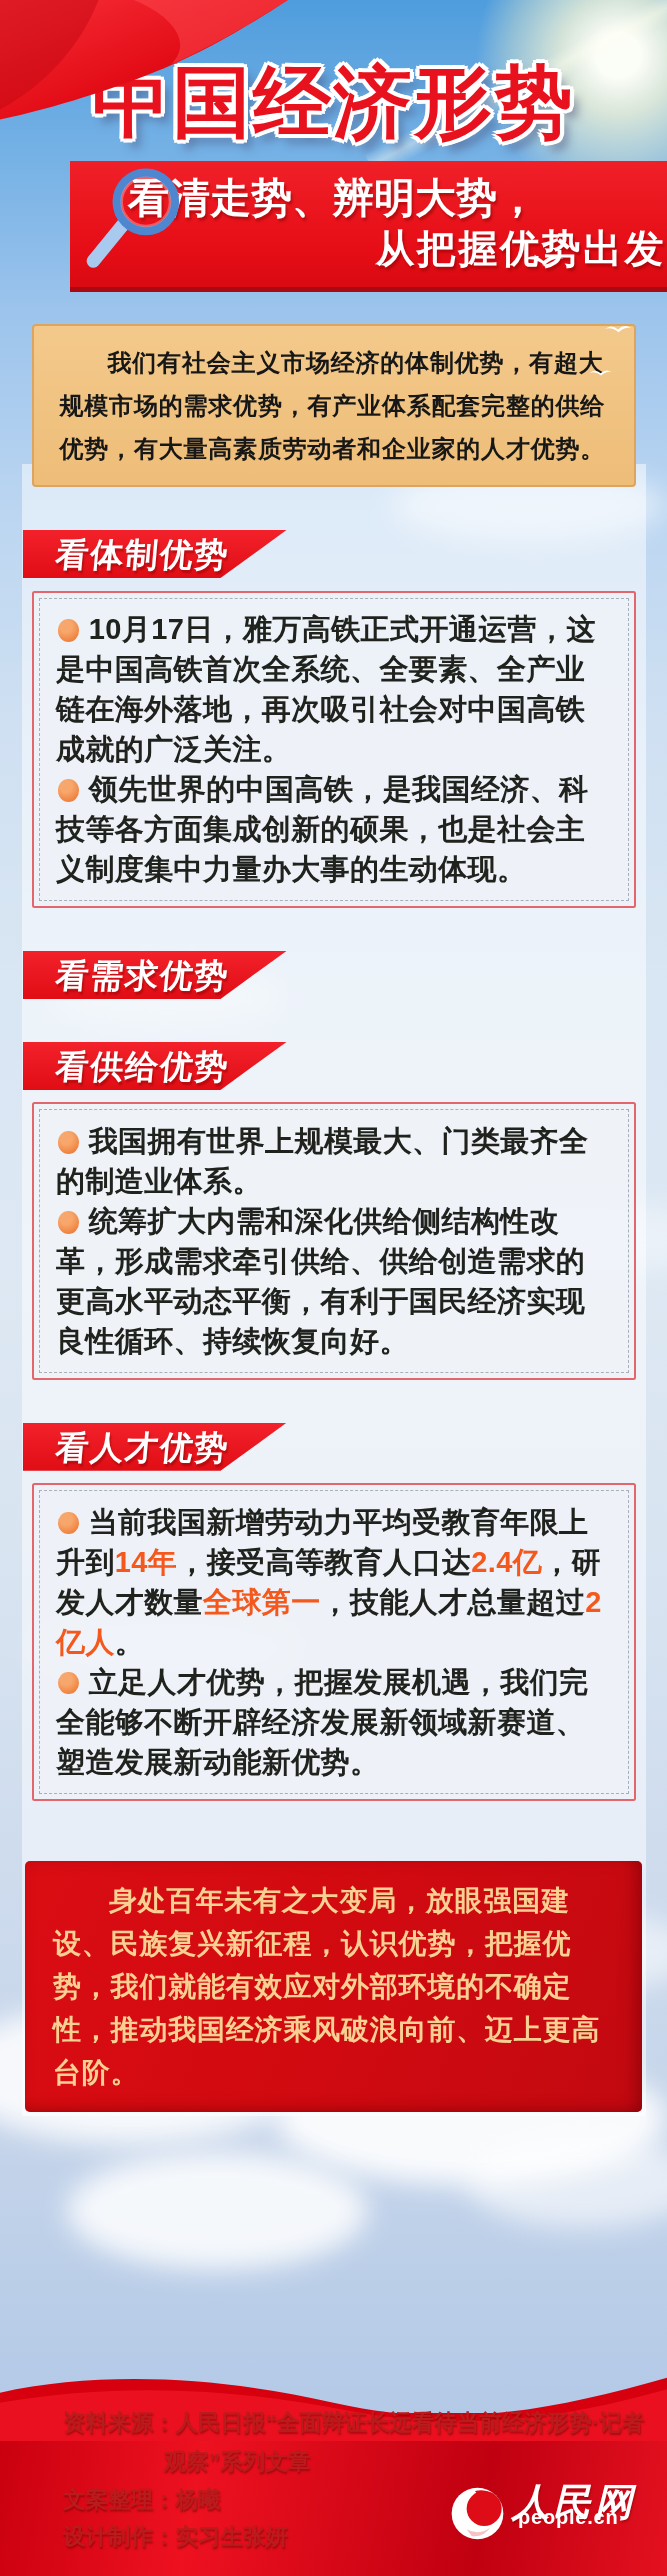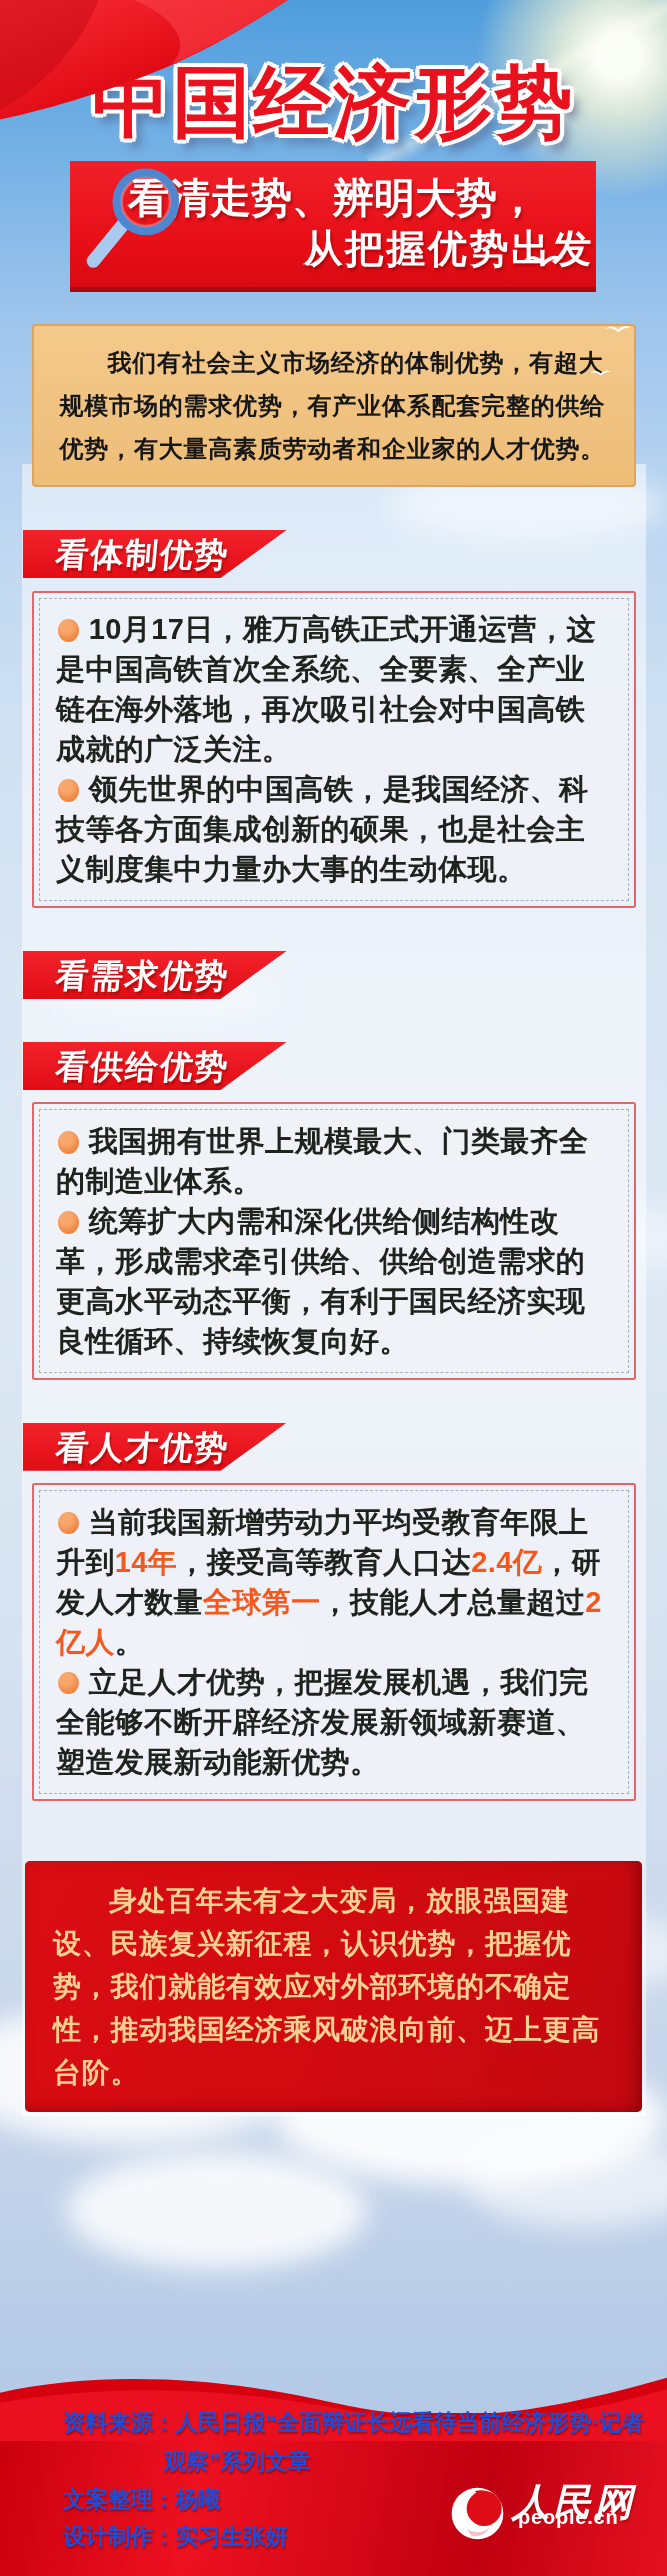--- a/index.html
+++ b/index.html
@@ -22,21 +22,21 @@
     font-weight:900;letter-spacing:2.5px;color:#e8121e;white-space:nowrap;
     text-shadow:-3.3px -3.3px 0 #fff,3.3px -3.3px 0 #fff,-3.3px 3.3px 0 #fff,3.3px 3.3px 0 #fff,-4.2px 0 0 #fff,4.2px 0 0 #fff,0 -4.2px 0 #fff,0 4.2px 0 #fff,7.5px 9.2px 10px rgba(70,70,110,.5);}
   .title-l2{margin:6.7px 50px 0 0;display:flex;align-items:flex-end;justify-content:center;height:125px;position:relative;z-index:3;}
   .title-l2 .small{font-size:97px;line-height:.95;font-weight:900;color:#e8121e;letter-spacing:5px;
     text-shadow:-3.3px -3.3px 0 #fff,3.3px -3.3px 0 #fff,-3.3px 3.3px 0 #fff,3.3px 3.3px 0 #fff,-4.2px 0 0 #fff,4.2px 0 0 #fff,0 -4.2px 0 #fff,0 4.2px 0 #fff,7.5px 9.2px 10px rgba(70,70,110,.5);}
   .title-l2 .big{font-size:135px;line-height:.92;font-weight:900;color:#e8121e;margin:0 5px;
     text-shadow:-4.2px -4.2px 0 #fff,4.2px -4.2px 0 #fff,-4.2px 4.2px 0 #fff,4.2px 4.2px 0 #fff,-5px 0 0 #fff,5px 0 0 #fff,0 -5px 0 #fff,0 5px 0 #fff,8.3px 10px 10px rgba(70,70,110,.5);}
   .title-l2 .qmark{font-size:123px;line-height:.9;font-weight:900;color:#e8121e;position:relative;top:35px;margin-left:11.7px;
     text-shadow:-4.2px -4.2px 0 #fff,4.2px -4.2px 0 #fff,-4.2px 4.2px 0 #fff,4.2px 4.2px 0 #fff,7.5px 7.5px 0 rgba(150,18,22,.55);}
   
-  .banner{position:relative;margin:20px 0 0 70px;width:526px;height:131px;z-index:2;
+  .banner{position:relative;margin:20px 0 0 70px;width:598px;height:131px;z-index:2;
     background:linear-gradient(180deg,#f02028 0%,#e60d16 70%,#d90a12 100%);
     border-bottom:5px solid #a90a10;box-sizing:border-box;}
   .banner-text1{margin:0;padding:11.7px 0 0 58px;font-size:41px;font-weight:900;color:#fff;line-height:1.22;white-space:nowrap;
     text-shadow:1.7px 2.5px 2.5px rgba(120,0,0,.45);}
   .banner-text2{margin:2px;padding:1.7px 0 0 53px;text-align:right;font-size:39px;font-weight:900;color:#fff;line-height:1.2;white-space:nowrap;
     letter-spacing:2.5px;text-shadow:1.7px 2.5px 2.5px rgba(120,0,0,.45);}
   .magnifier{position:absolute;left:0;top:0;width:125px;height:125px;}
   
   .intro-box{margin:32px auto 0;width:604px;box-sizing:border-box;padding:15px 26px;
     background:linear-gradient(180deg,#f3c98b,#eebd78);border:2.5px solid #dca45f;border-radius:4px;position:relative;z-index:2;}
@@ -59,21 +59,21 @@
     background:linear-gradient(115deg,#da0d13 0%,#d00a10 55%,#c30911 100%);
     border-radius:5px;padding:18.4px 28px;
     box-shadow:inset -11.7px 0 16.7px -6.7px rgba(120,0,8,.6),inset 0 -8.3px 15px -7.5px rgba(120,0,8,.5);}
   .closing-box p{margin:0;font-size:28px;line-height:43px;font-weight:900;color:#f8d092;text-indent:2em;letter-spacing:0.8px;}
   
   .footer{position:absolute;left:0;bottom:0;width:667px;height:210px;z-index:4;}
   .footer .red-body{position:absolute;left:0;top:47px;right:0;bottom:0;
     background:linear-gradient(100deg,#c9000f 0%,#ee1120 30%,#d10викit 55%,#c00010 75%,#e41120 100%);
     background:linear-gradient(100deg,#c9000f 0%,#ee1120 30%,#c00010 72%,#e41120 100%);}
   .footer .wave{position:absolute;left:0;top:0;width:667px;height:75px;}
-  .footer-line{position:absolute;margin:0;color:#1d4ed8;font-size:22.5px;font-weight:bold;line-height:1.2;white-space:nowrap;
+  .footer-line{position:absolute;margin:0;color:#b91c1c;font-size:22.5px;font-weight:bold;line-height:1.2;white-space:nowrap;
     text-shadow:0.8px 1.7px 1.7px rgba(110,0,0,.5);}
   .logo{position:absolute;left:450px;top:117px;width:192px;height:75px;}
   .logo-cn{position:absolute;left:62px;top:0;margin:0;font-size:38px;line-height:1;font-weight:900;color:#fff;
     font-style:italic;letter-spacing:3.3px;text-shadow:0.8px 1.7px 1.7px rgba(110,0,0,.4);}
   .logo-en{position:absolute;left:68px;top:24px;margin:0;font-size:20px;line-height:1;font-weight:900;color:#fff;letter-spacing:0.8px;}
 </style>
 </head>
 <body>
 
 <div class="bg-sky"></div>

